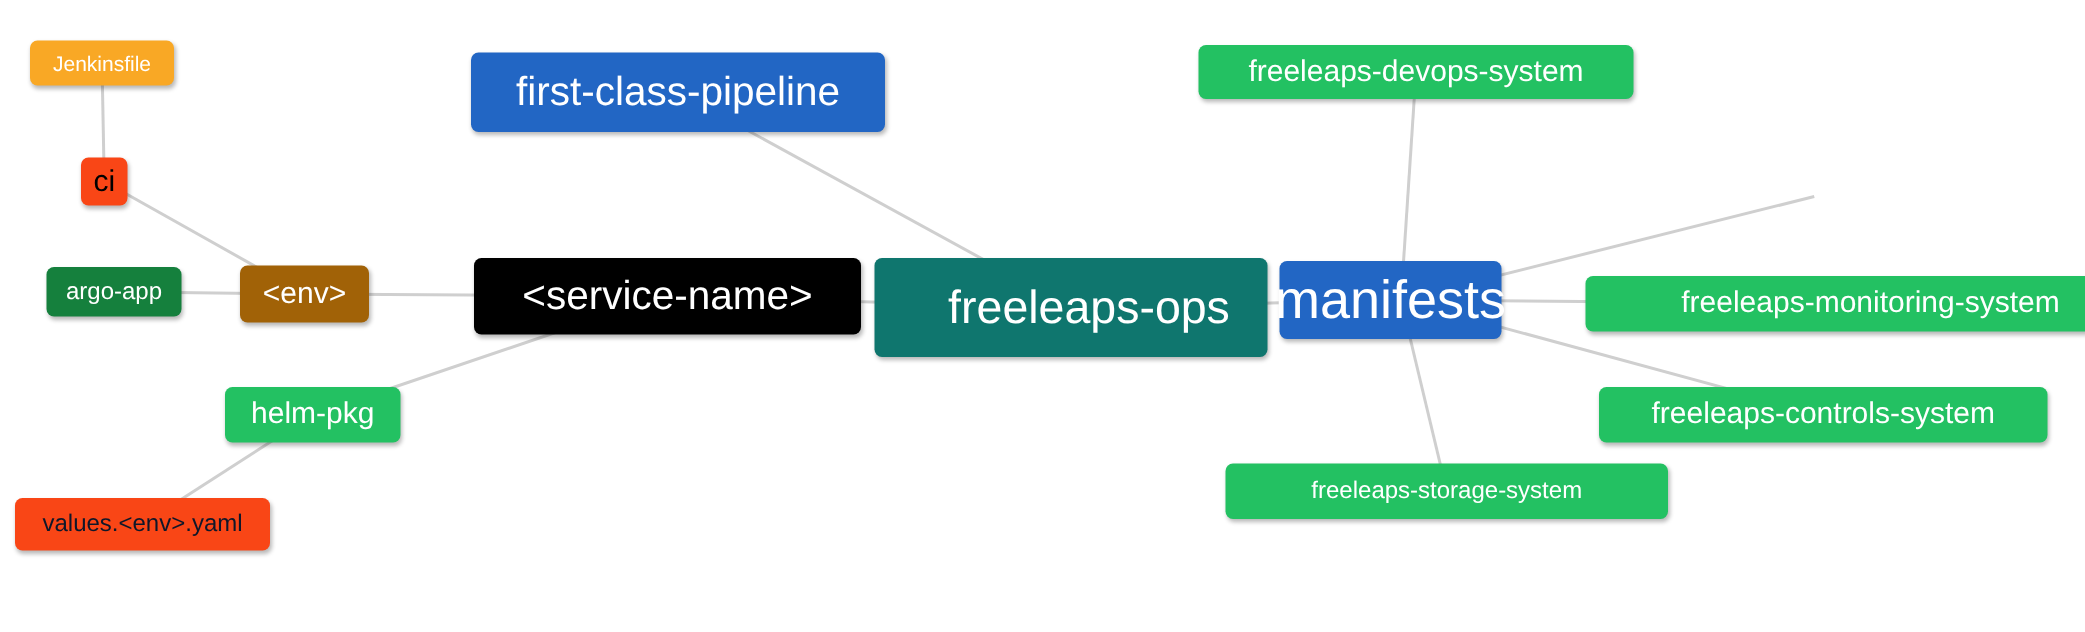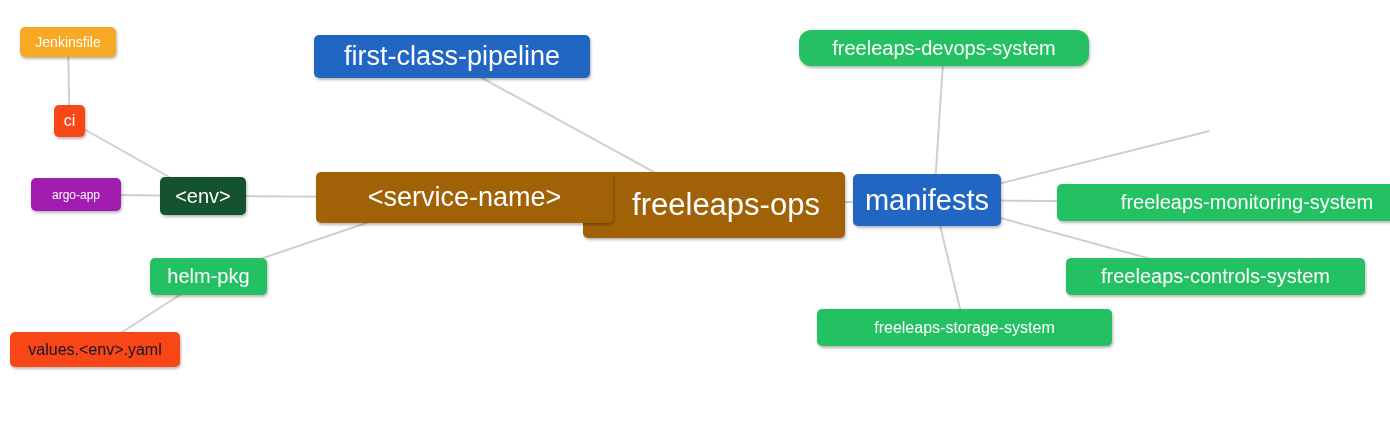--- a/index.html
+++ b/index.html
@@ -49,27 +49,27 @@
       <line x1="95" y1="349.5" x2="208.5" y2="276.5" stroke="#CFCFCF" stroke-width="2"></line>
       <line x1="452" y1="61.5" x2="714" y2="205" stroke="#CFCFCF" stroke-width="2"></line>
       <line x1="441.5" y1="197.5" x2="714" y2="205" stroke="#CFCFCF" stroke-width="2"></line>
       <line x1="714" y1="205" x2="934" y2="200" stroke="#CFCFCF" stroke-width="2"></line>
       <line x1="934" y1="200" x2="944" y2="48" stroke="#CFCFCF" stroke-width="2"></line>
       <line x1="934" y1="200" x2="1209.5" y2="131" stroke="#CFCFCF" stroke-width="2"></line>
       <line x1="934" y1="200" x2="1222.5" y2="202.5" stroke="#CFCFCF" stroke-width="2"></line>
       <line x1="934" y1="200" x2="1215.5" y2="276.5" stroke="#CFCFCF" stroke-width="2"></line>
       <line x1="934" y1="200" x2="964.5" y2="327.5" stroke="#CFCFCF" stroke-width="2"></line>
     </svg>
-<div class="node" style="left: 583px; top: 172px; width: 262px; height: 66px; font-size: 31px; background: #a16207; color: rgb(255, 255, 255); padding-left: 24px;">freeleaps-ops</div>
-    <div class="node" style="left: 314px; top: 35px; width: 276px; height: 43px; font-size: 27px; background: rgb(34, 102, 196); color: rgb(255, 255, 255);">first-class-pipeline</div>
-    <div class="node" style="left: 316px; top: 172px; width: 297px; height: 51px; font-size: 27px; background: #a16207; color: rgb(255, 255, 255);">&lt;service-name&gt;</div>
-    <div class="node" style="left: 853px; top: 174px; width: 148px; height: 52px; font-size: 29px; background: rgb(34, 102, 196); color: rgb(255, 255, 255);">manifests</div>
-    <div class="node" style="left: 160px; top: 177px; width: 86px; height: 38px; font-size: 20px; background: #14532d; color: rgb(255, 255, 255);">&lt;env&gt;</div>
+<div class="node" style="left: 583px; top: 172px; width: 262px; height: 66px; font-size: 31px; background: #0f766e; color: rgb(255, 255, 255); padding-left: 24px;">freeleaps-ops</div>
+    <div class="node" style="left: 314px; top: 35px; width: 276px; height: 53px; font-size: 27px; background: rgb(34, 102, 196); color: rgb(255, 255, 255);">first-class-pipeline</div>
+    <div class="node" style="left: 316px; top: 172px; width: 258px; height: 51px; font-size: 27px; background: #000000; color: rgb(255, 255, 255);">&lt;service-name&gt;</div>
+    <div class="node" style="left: 853px; top: 174px; width: 148px; height: 52px; font-size: 36px; background: rgb(34, 102, 196); color: rgb(255, 255, 255);">manifests</div>
+    <div class="node" style="left: 160px; top: 177px; width: 86px; height: 38px; font-size: 20px; background: #a16207; color: rgb(255, 255, 255);">&lt;env&gt;</div>
     <div class="node" style="left: 150px; top: 258px; width: 117px; height: 37px; font-size: 20px; background: rgb(35, 193, 98); color: rgb(255, 255, 255);">helm-pkg</div>
-    <div class="node" style="left: 54px; top: 105px; width: 31px; height: 32px; font-size: 16px; background: rgb(249, 70, 22); color: #ffffff;">ci</div>
-    <div class="node" style="left: 31px; top: 178px; width: 90px; height: 33px; font-size: 12px; background: #a21caf; color: rgb(255, 255, 255);">argo-app</div>
+    <div class="node" style="left: 54px; top: 105px; width: 31px; height: 32px; font-size: 20px; background: rgb(249, 70, 22); color: #000000;">ci</div>
+    <div class="node" style="left: 31px; top: 178px; width: 90px; height: 33px; font-size: 16px; background: #15803d; color: rgb(255, 255, 255);">argo-app</div>
     <div class="node" style="left: 10px; top: 332px; width: 170px; height: 35px; font-size: 16px; background: rgb(249, 70, 22); color: #0f172a;">values.&lt;env&gt;.yaml</div>
     <div class="node" style="left: 20px; top: 27px; width: 96px; height: 30px; font-size: 14px; background: rgb(249, 168, 37); color: rgb(255, 255, 255);">Jenkinsfile</div>
-    <div class="node" style="left: 799px; top: 30px; width: 290px; height: 36px; font-size: 20px; background: rgb(35, 193, 98); color: rgb(255, 255, 255); border-radius: 12px;">freeleaps-devops-system</div>
+    <div class="node" style="left: 799px; top: 30px; width: 290px; height: 36px; font-size: 20px; background: rgb(35, 193, 98); color: rgb(255, 255, 255);">freeleaps-devops-system</div>
     <div class="node" style="left: 1057px; top: 184px; width: 380px; height: 37px; font-size: 20px; background: rgb(35, 193, 98); color: rgb(255, 255, 255);">freeleaps-monitoring-system</div>
     <div class="node" style="left: 1066px; top: 258px; width: 299px; height: 37px; font-size: 20px; background: rgb(35, 193, 98); color: rgb(255, 255, 255); text-align: center;">freeleaps-controls-system</div>
     <div class="node" style="left: 817px; top: 309px; width: 295px; height: 37px; font-size: 16px; background: rgb(35, 193, 98); color: rgb(255, 255, 255);">freeleaps-storage-system</div>
   </div>
 
 </body></html>

